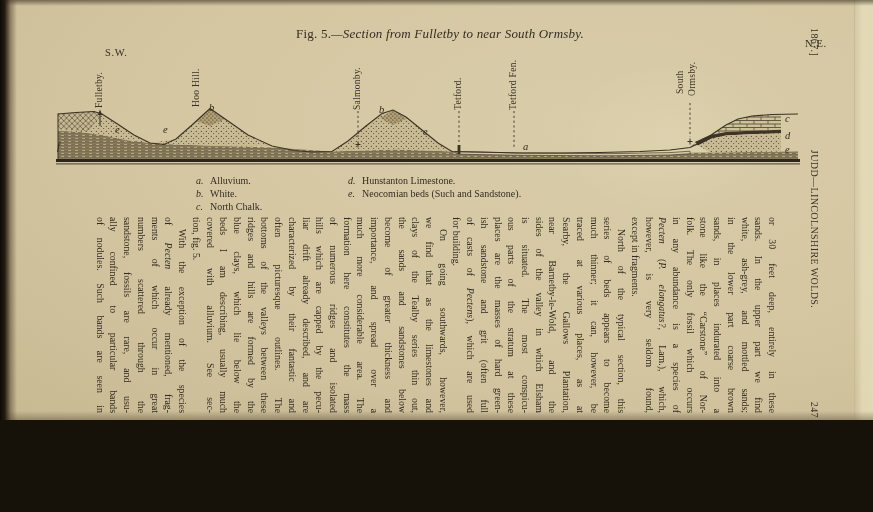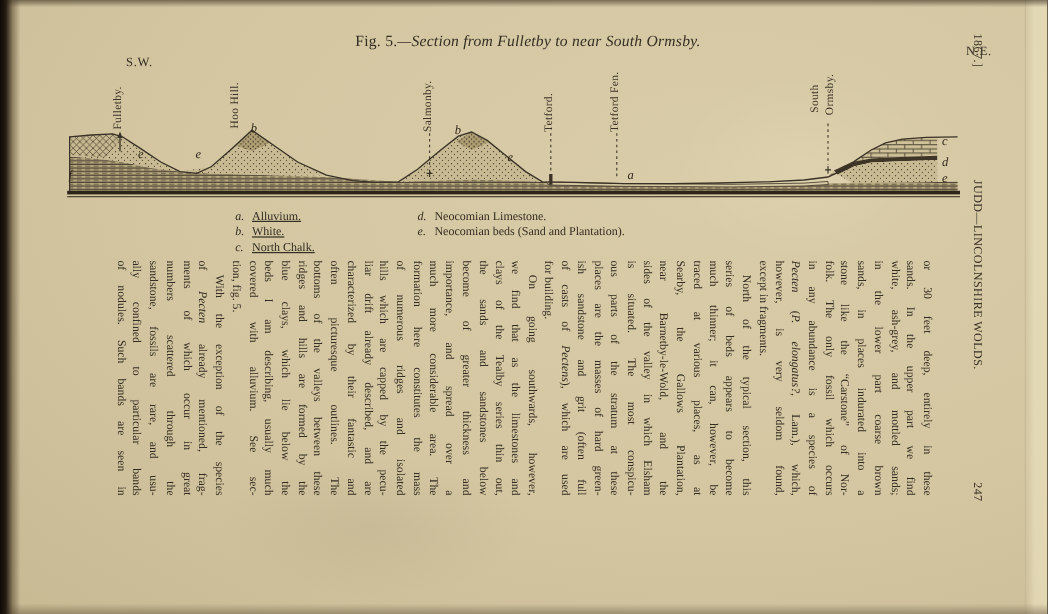--- a/index.html
+++ b/index.html
@@ -1,17 +1,17 @@
 <!DOCTYPE html>
 <html><head>
 <meta charset="utf-8">
 <style>
   html,body { margin:0; padding:0; background:#161109; }
   .page {
-    position:relative; width:873px; height:512px; overflow:hidden;
+    position:relative; width:873px; height:420px; overflow:hidden;
     background: radial-gradient(ellipse at 68% 30%, #d9cca8 0%, #d3c6a1 55%, #c7b992 100%);
     font-family:"Liberation Serif", serif; color:#342d22;
   }
   .edge-left { position:absolute; left:0; top:0; bottom:0; width:17px;
     background:linear-gradient(to right,#0d0906 0%,#241c12 28%,rgba(90,74,52,.55) 62%,rgba(90,74,52,0) 100%); }
   .edge-top { position:absolute; left:0; top:0; right:0; height:6px;
     background:linear-gradient(to bottom, rgba(40,32,20,.55), rgba(40,32,20,0)); }
   .edge-bottom { position:absolute; left:0; bottom:0; right:0; height:9px;
     background:linear-gradient(to top, rgba(70,58,38,.38), rgba(70,58,38,0)); }
   .edge-right { position:absolute; right:0; top:0; bottom:0; width:18px;
@@ -30,21 +30,21 @@
   #sw { left:60px; top:47px; } #ne { left:760px; top:38px; }
 
   .sect { position:absolute; left:50px; top:85px; }
 
   .plabel { position:absolute; transform-origin:left bottom; transform:rotate(-90deg);
     font-size:9.5px; height:11px; line-height:11px; white-space:nowrap; letter-spacing:.3px; color:#3a3226; }
 
   .dletter { position:absolute; font-style:italic; font-size:10.5px; line-height:10px; color:#32291c; }
 
   .legend { position:absolute; top:174px; font-size:10px; line-height:13.2px; color:#342d22; }
-  #legend1 { left:196px;text-decoration:underline; } #legend2 { left:348px; }
+  #legend1 { left:196px; } #legend2 { left:348px; }
   .lrow .ll { font-style:italic; display:inline-block; width:14px; }
 
   .hdr { position:absolute; left:821px; top:28px; width:390px; transform-origin:left top;
     transform:rotate(90deg); display:flex; justify-content:space-between;
     font-size:10px; line-height:13px; letter-spacing:.4px; white-space:nowrap; color:#3a3226; }
 
   .bodytext { position:absolute; left:779px; top:217px; width:196px; transform-origin:left top;
     transform:rotate(90deg); font-size:9.8px; color:#332c21; }
   .bline { height:13.72px; line-height:13.72px; overflow:hidden;
     text-align:justify; text-align-last:justify; }
@@ -148,22 +148,22 @@
       <span class="dletter" style="left: 785px; top: 131px;">d</span>
       <span class="dletter" style="left: 785px; top: 145px;">e</span>
     </div>
 
   <div id="legend1" class="legend">
       <div class="lrow"><span class="ll">a.</span><span>Alluvium.</span></div>
       <div class="lrow"><span class="ll">b.</span><span>White.</span></div>
       <div class="lrow"><span class="ll">c.</span><span>North Chalk.</span></div>
     </div>
   <div id="legend2" class="legend">
-      <div class="lrow"><span class="ll">d.</span><span>Neocomian Limestone.</span></div>
-      <div class="lrow"><span class="ll">e.</span><span>Neocomian beds (Sand and Plantation).</span></div>
+      <div class="lrow"><span class="ll">d.</span><span>Hunstanton Limestone.</span></div>
+      <div class="lrow"><span class="ll">e.</span><span>Neocomian beds (Such and Sandstone).</span></div>
     </div>
 
   <div class="hdr">
     <span>1867.]</span>
     <span>JUDD—LINCOLNSHIRE WOLDS.</span>
     <span>247</span>
   </div>
 
   <div id="bodytext" class="bodytext">
       <div class="bline">or 30 feet deep, entirely in these</div>

